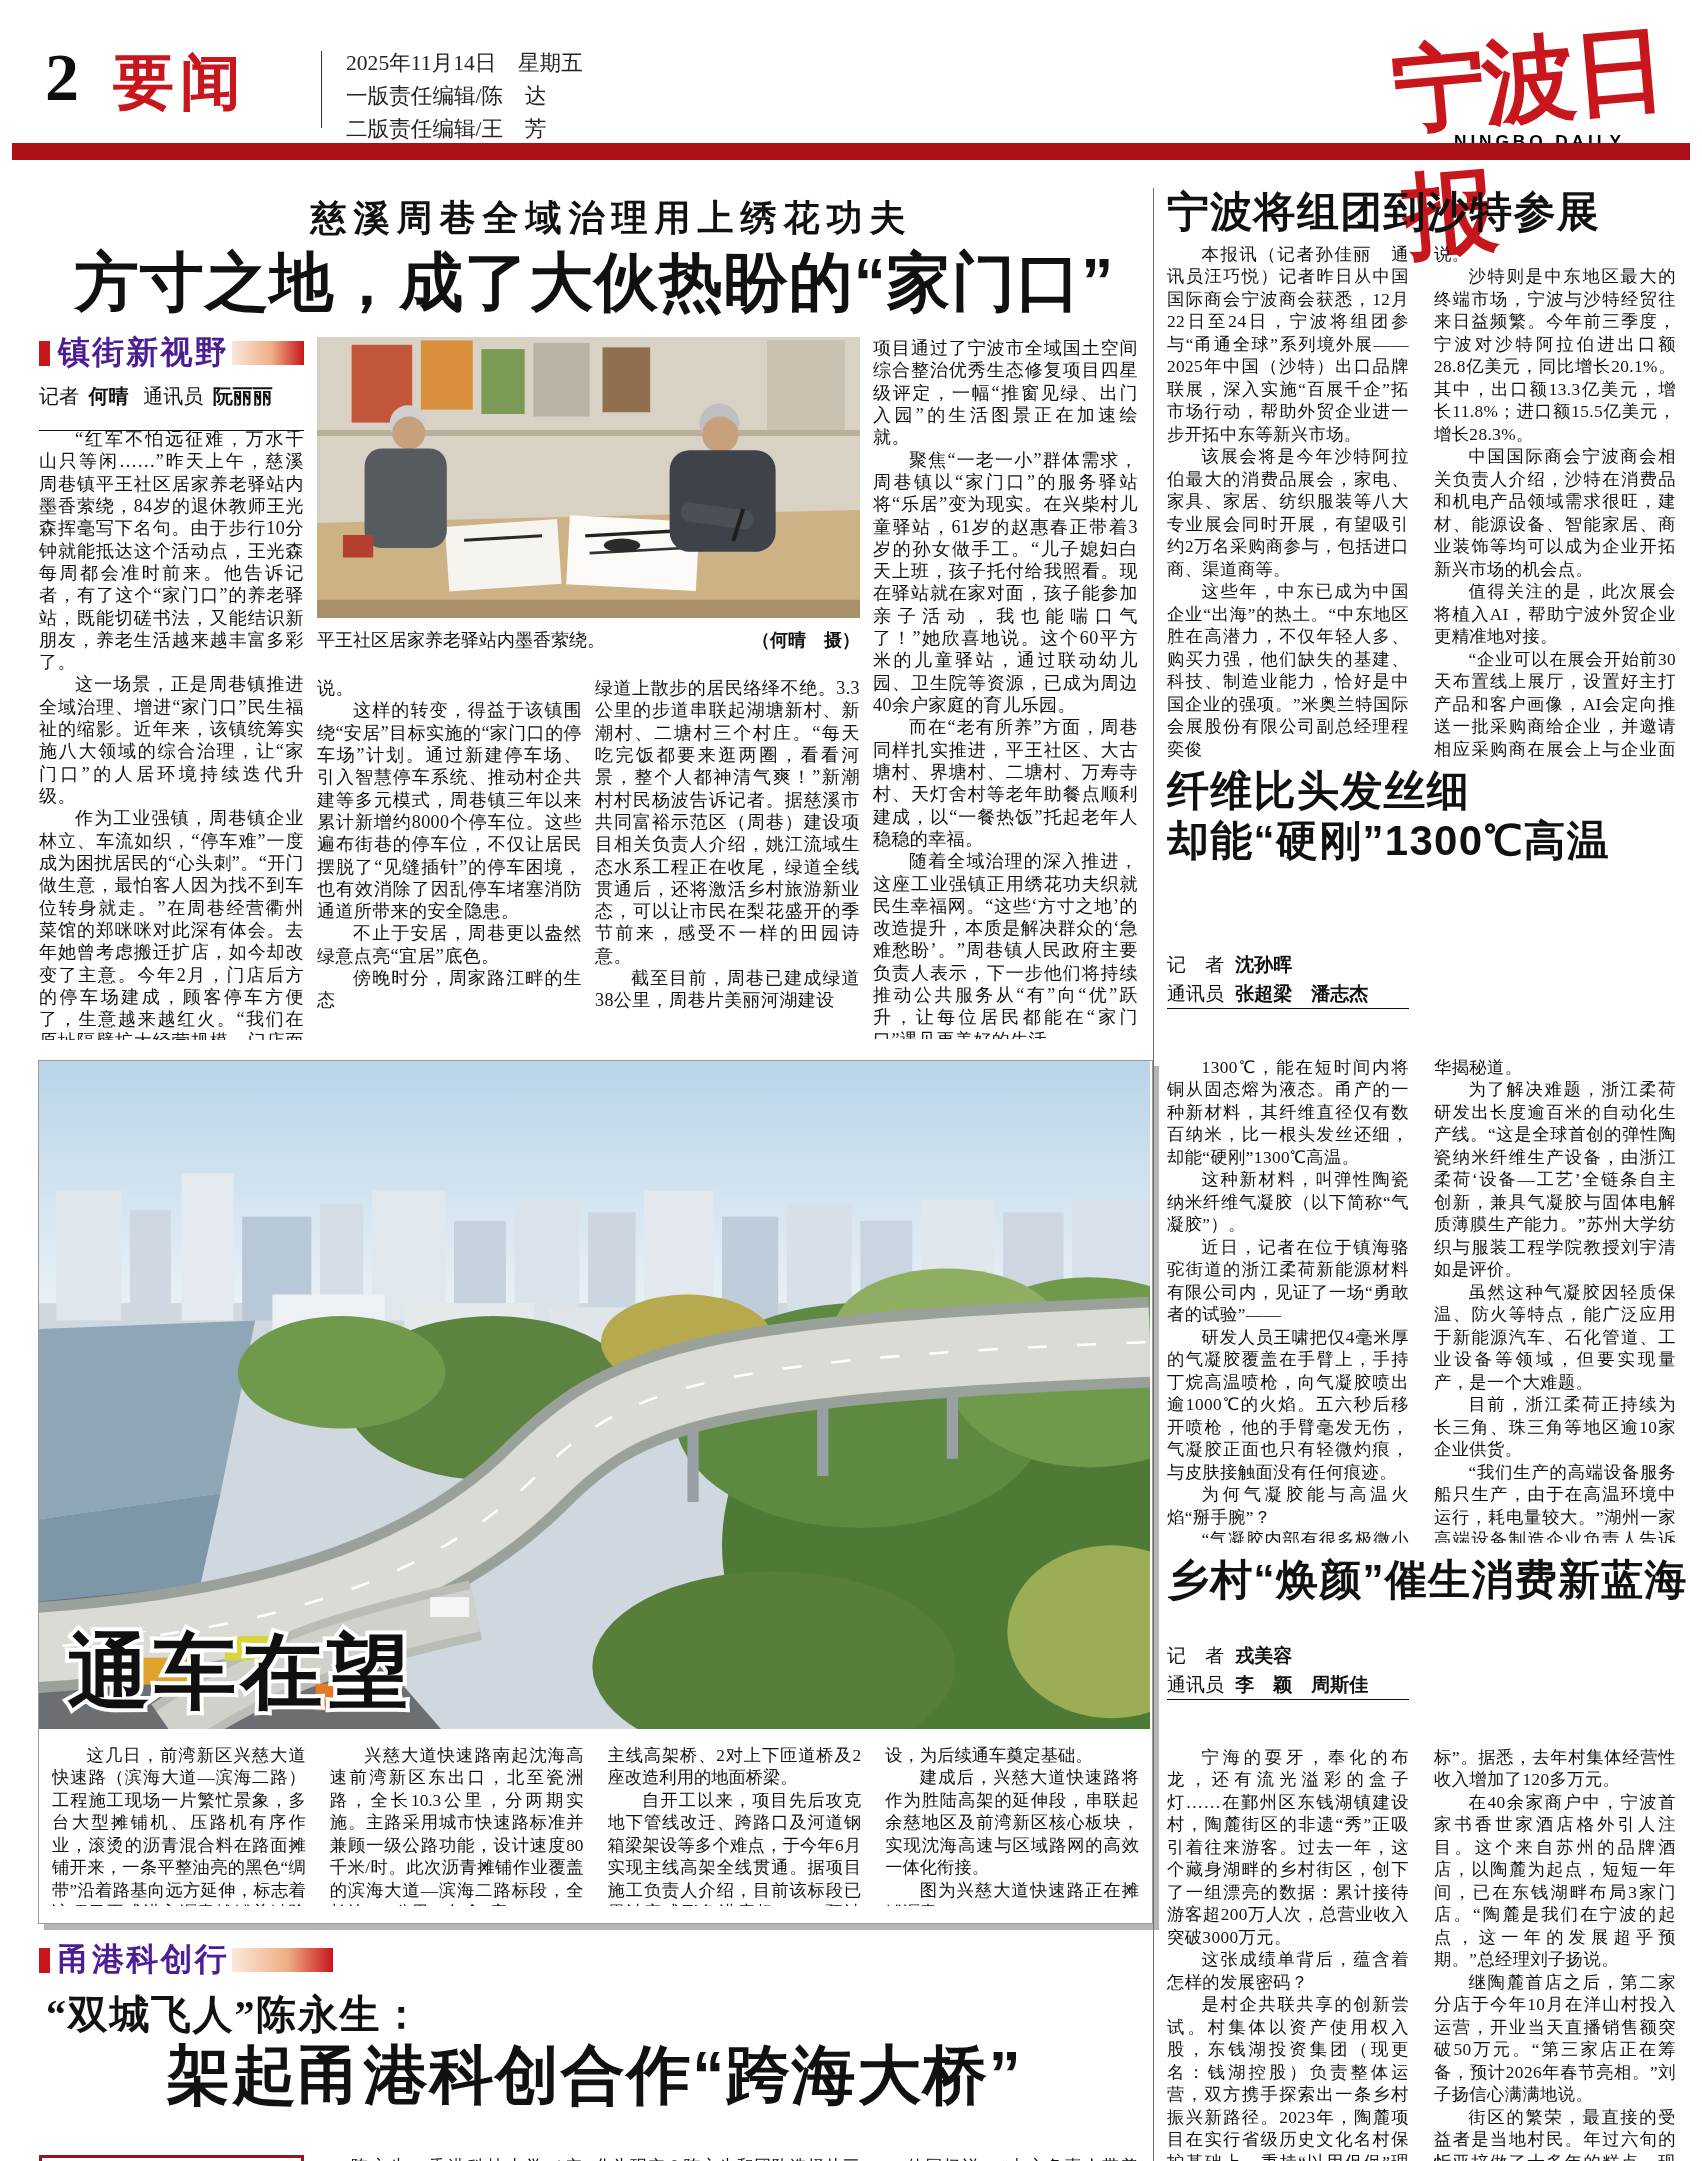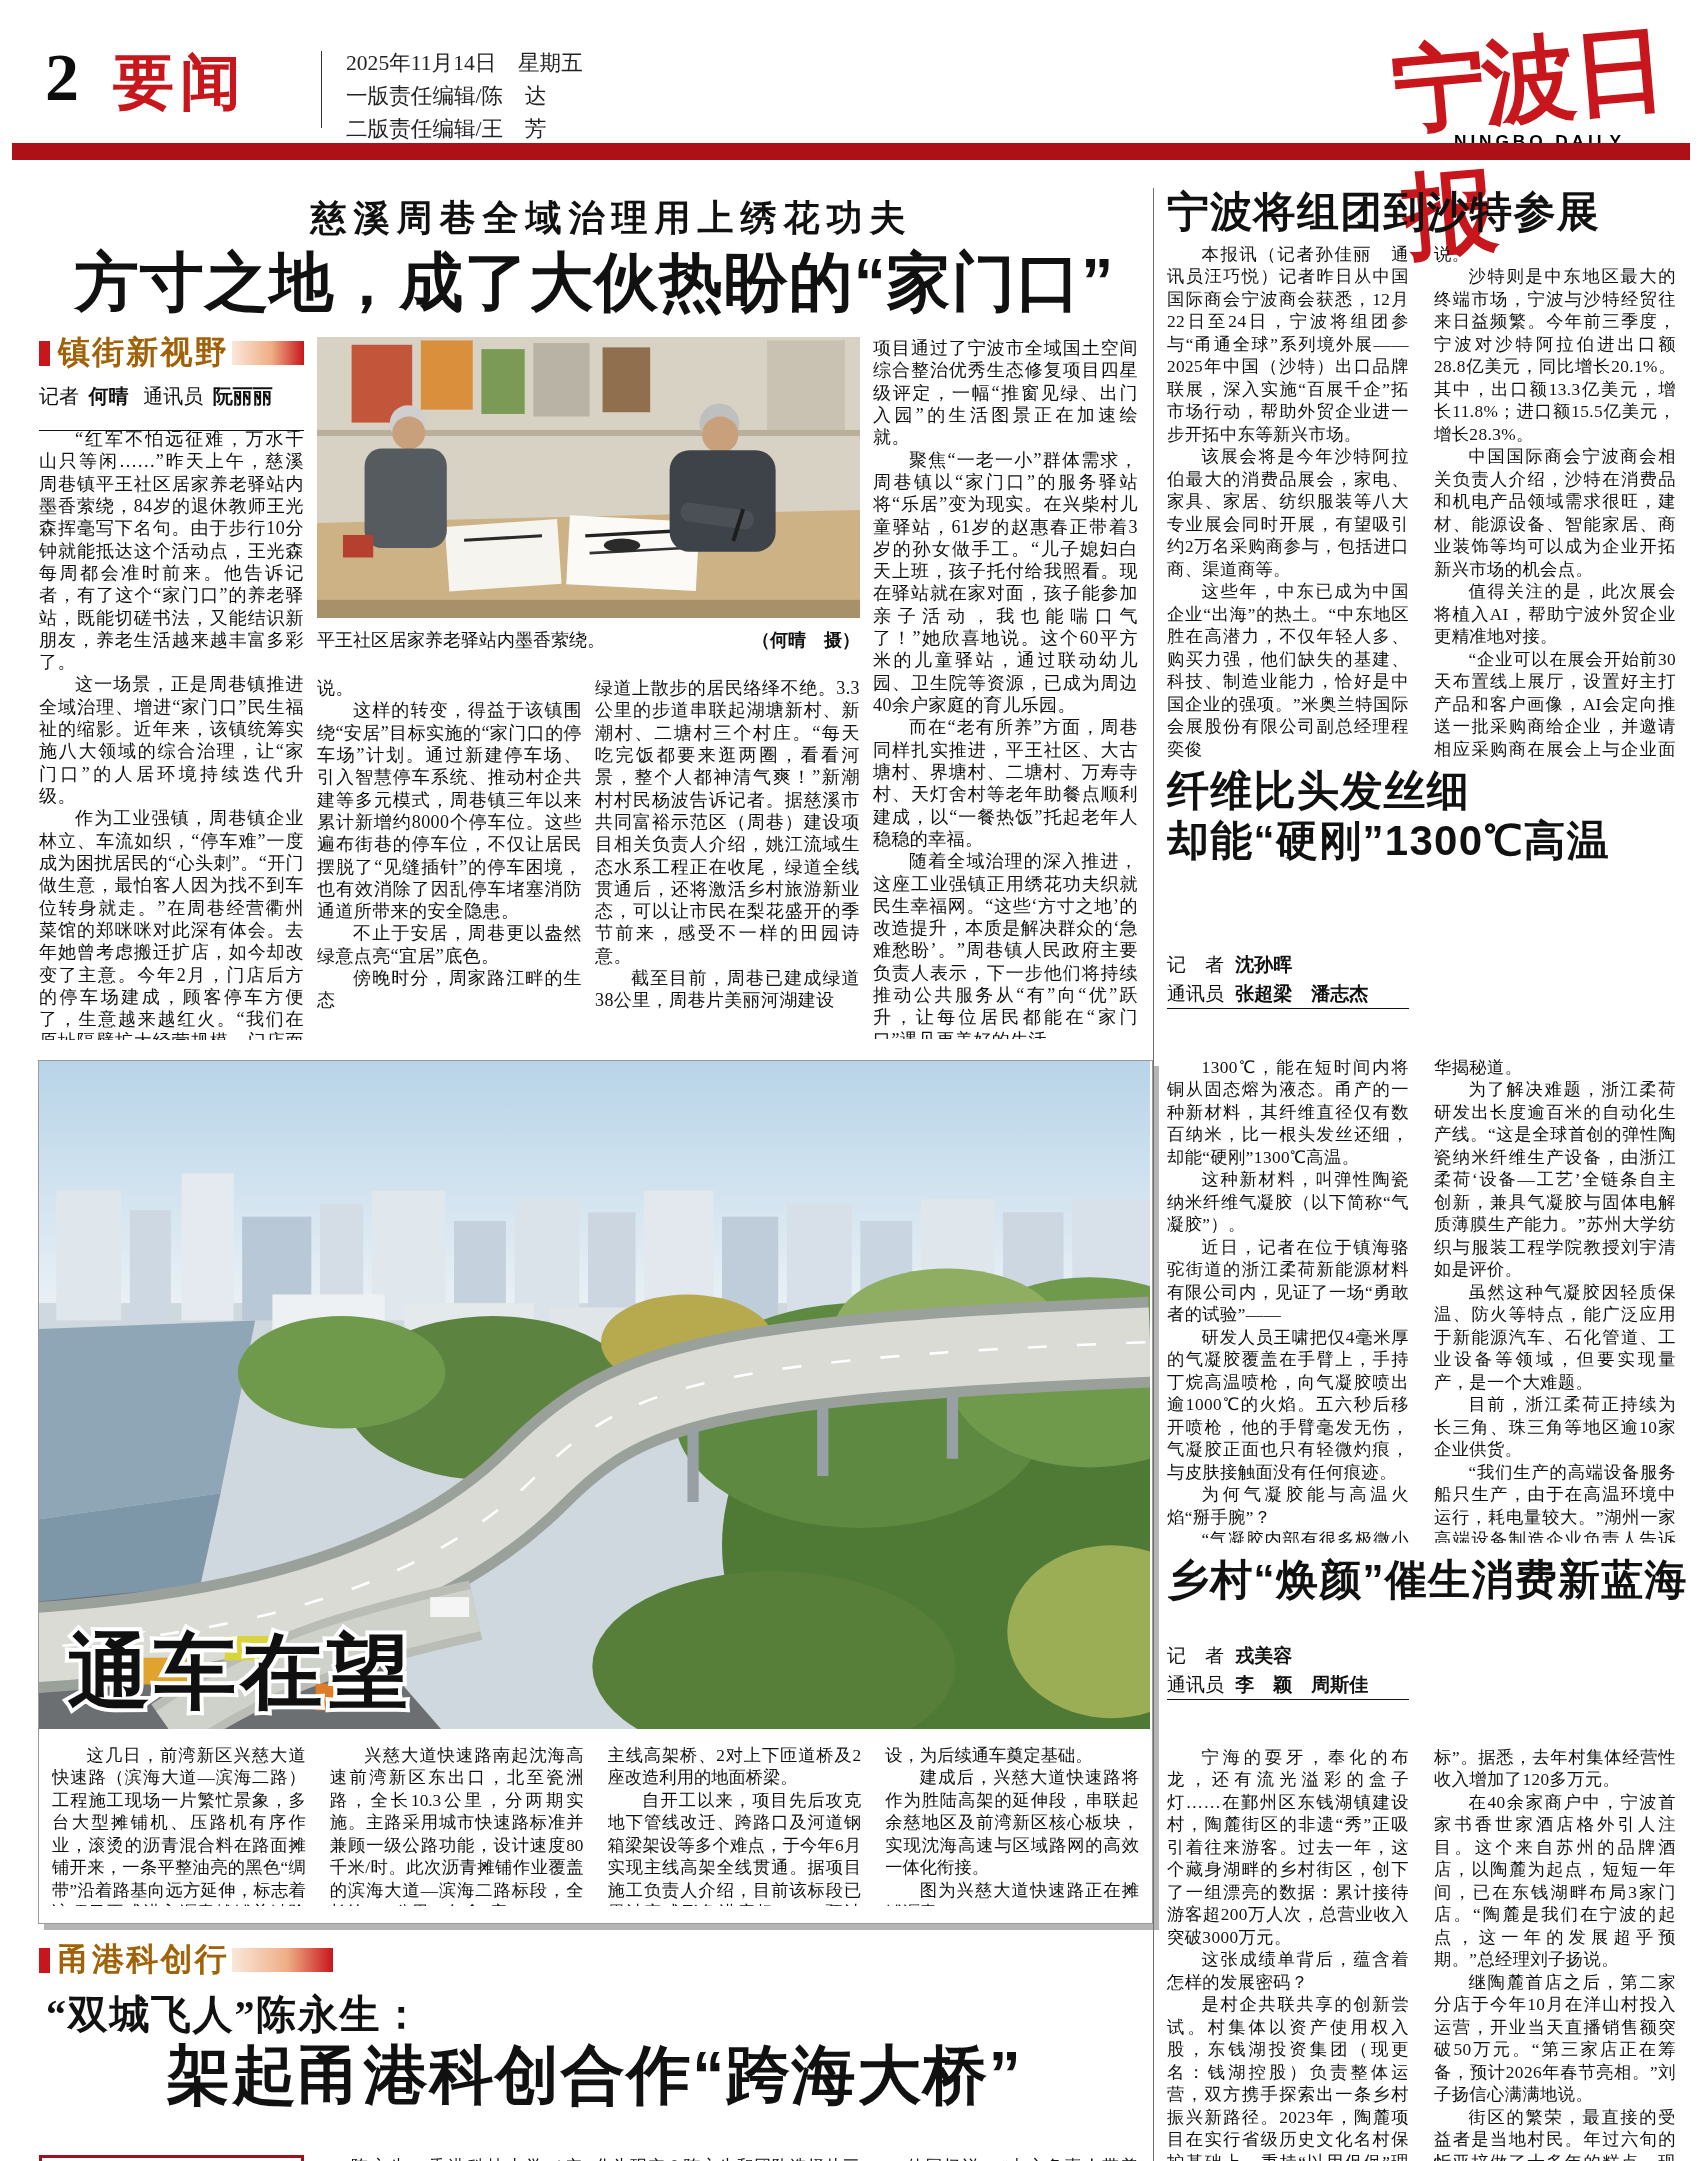--- a/index.html
+++ b/index.html
@@ -16,21 +16,21 @@
   .redbar{position:absolute;left:12px;top:143px;width:1678px;height:17.3px;background:#ad1016;}
   
   .ncol{position:absolute;overflow:hidden;text-align:justify;}
   .ncol p{margin:0;text-indent:2em;font-size:18px;line-height:1.24;letter-spacing:0.4px;}
   .ncol p.flush{text-indent:0;}
   .rbody p{font-size:17.3px;line-height:1.3;}
   .ybody p{font-size:17px;line-height:1.26;}
   .cap p{font-size:17.3px;line-height:1.3;}
   .badge{position:absolute;display:flex;align-items:center;height:32px;}
   .badge .sq{width:11.2px;height:25px;background:#c8161d;margin-right:5.2px;}
-  .badge .label{font:900 32px "Liberation Sans",sans-serif;color:#a16207;letter-spacing:2.2px;padding:0 2.6px;white-space:nowrap;}
+  .badge .label{font:900 32px "Liberation Sans",sans-serif;color:#4c1d95;letter-spacing:2.2px;padding:0 2.6px;white-space:nowrap;}
   .badge .grad{flex:1;height:24px;background:linear-gradient(90deg,#fbe7da 0%,#eeae85 55%,#c8161d 100%);}
   .byline{position:absolute;border-bottom:1.7px solid #111;padding-bottom:20px;font-size:20px;white-space:nowrap;}
   .byline .r{margin-right:9.5px;}
   .byline .n{font-weight:bold;margin-right:14.7px;}
   .byline2{position:absolute;border-bottom:1.7px solid #111;padding-bottom:0;font-size:19px;line-height:1.5;}
   .byline2 .r{margin-right:11.2px;}
   .byline2 .n{font-weight:bold;margin-right:13px;}
   
   .lead-kicker{position:absolute;left:56px;top:194px;width:1111px;text-align:center;
                font:700 36px "Liberation Serif",serif;letter-spacing:7px;}

